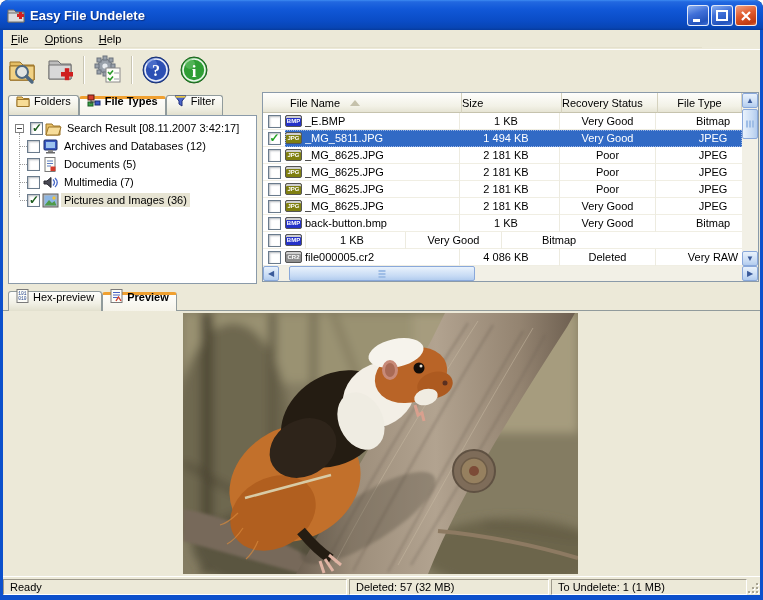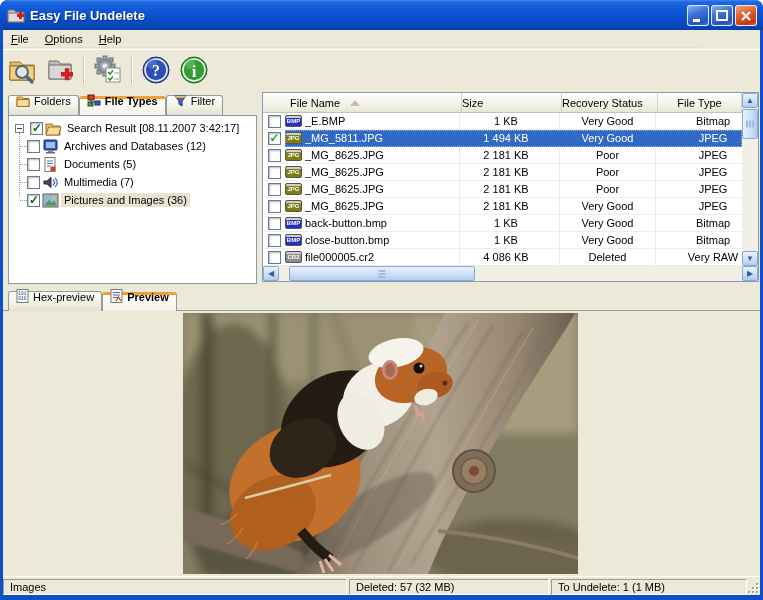--- a/index.html
+++ b/index.html
@@ -409,21 +409,20 @@
                 <span class="fstat">Very Good</span>
                 <span class="ftype">Bitmap</span>
               </span>
           </div>
           <div class="trow">
             <span class="cbcell">
                 <span class="cb"></span>
               </span>
             <span class="rowmain">
                 <span class="badge b-bmp">BMP</span>
-                <span class="fname">close-button.bmp</span>
                 <span class="fsize">1 KB</span>
                 <span class="fstat">Very Good</span>
                 <span class="ftype">Bitmap</span>
               </span>
           </div>
           <div class="trow">
             <span class="cbcell">
                 <span class="cb"></span>
               </span>
             <span class="rowmain">
@@ -550,21 +549,21 @@
                 <path d="M60,215 q-8,12 -16,16"></path>
                 <path d="M75,228 q-5,12 -12,18"></path>
             </g>
           </g>
         </svg>
       </div>
     </div>
 
     <div class="statusbar">
       <div class="sb-panel sb-1">
-          <span>Images</span>
+          <span>Ready</span>
         </div>
       <div class="sb-panel sb-2">
           <span>Deleted: 57 (32 MB)</span>
         </div>
       <div class="sb-panel sb-3">
           <span>To Undelete: 1 (1 MB)</span>
         </div>
       <div class="resize-grip">
         <i style="right:1px;bottom:1px;"></i>
           <i style="right:5px;bottom:1px;"></i>

